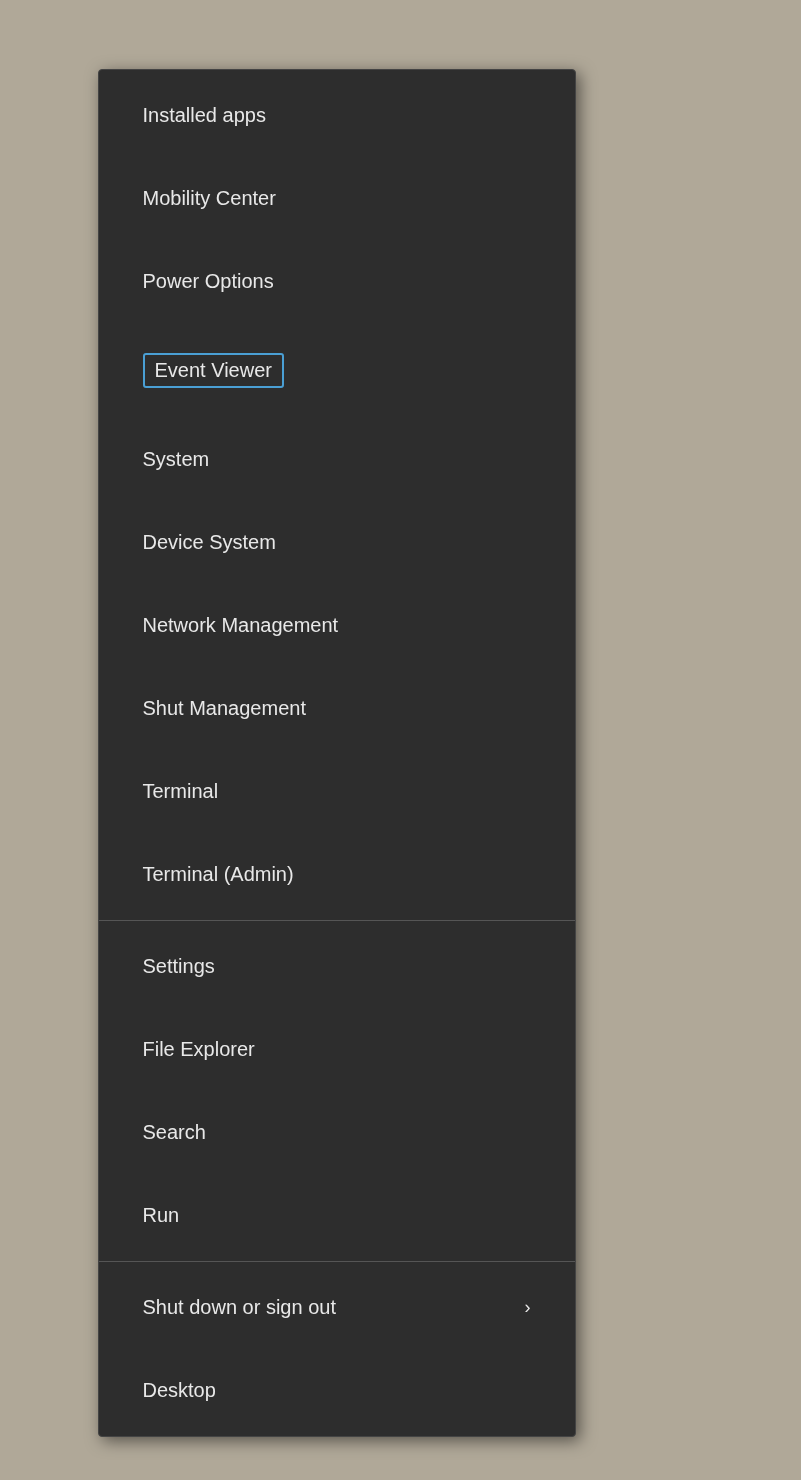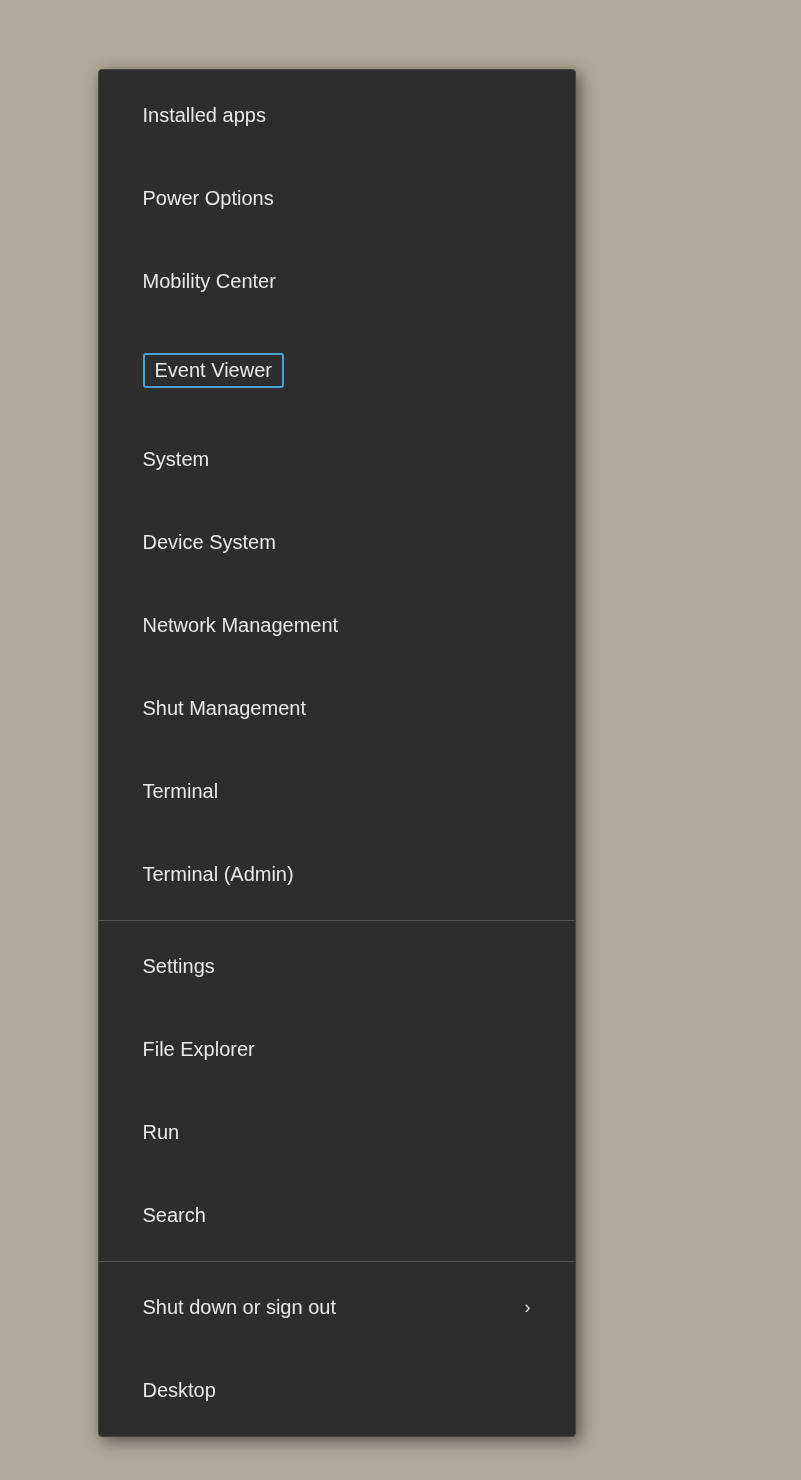--- a/index.html
+++ b/index.html
@@ -71,24 +71,24 @@
     }
   </style>
 </head>
 <body>
 
 <div class="context-menu" id="menu-container">
 <div class="menu-item">
       <span class="item-label">Installed apps</span>
     </div>
     <div class="menu-item">
-      <span class="item-label">Power Options</span>
+      <span class="item-label">Mobility Center</span>
     </div>
     <div class="menu-item">
-      <span class="item-label">Mobility Center</span>
+      <span class="item-label">Power Options</span>
     </div>
     <div class="menu-item highlighted">
       <span class="item-label">Event Viewer</span>
     </div>
     <div class="menu-item">
       <span class="item-label">System</span>
     </div>
     <div class="menu-item">
       <span class="item-label">Device System</span>
     </div>
@@ -105,24 +105,24 @@
       <span class="item-label">Terminal (Admin)</span>
     </div>
     <hr class="divider">
     <div class="menu-item">
       <span class="item-label">Settings</span>
     </div>
     <div class="menu-item">
       <span class="item-label">File Explorer</span>
     </div>
     <div class="menu-item">
-      <span class="item-label">Run</span>
+      <span class="item-label">Search</span>
     </div>
     <div class="menu-item">
-      <span class="item-label">Search</span>
+      <span class="item-label">Run</span>
     </div>
     <hr class="divider">
     <div class="menu-item">
       <span class="item-label">Shut down or sign out</span>
       <span class="chevron">›</span>
     </div>
     <div class="menu-item">
       <span class="item-label">Desktop</span>
     </div>
   </div>

